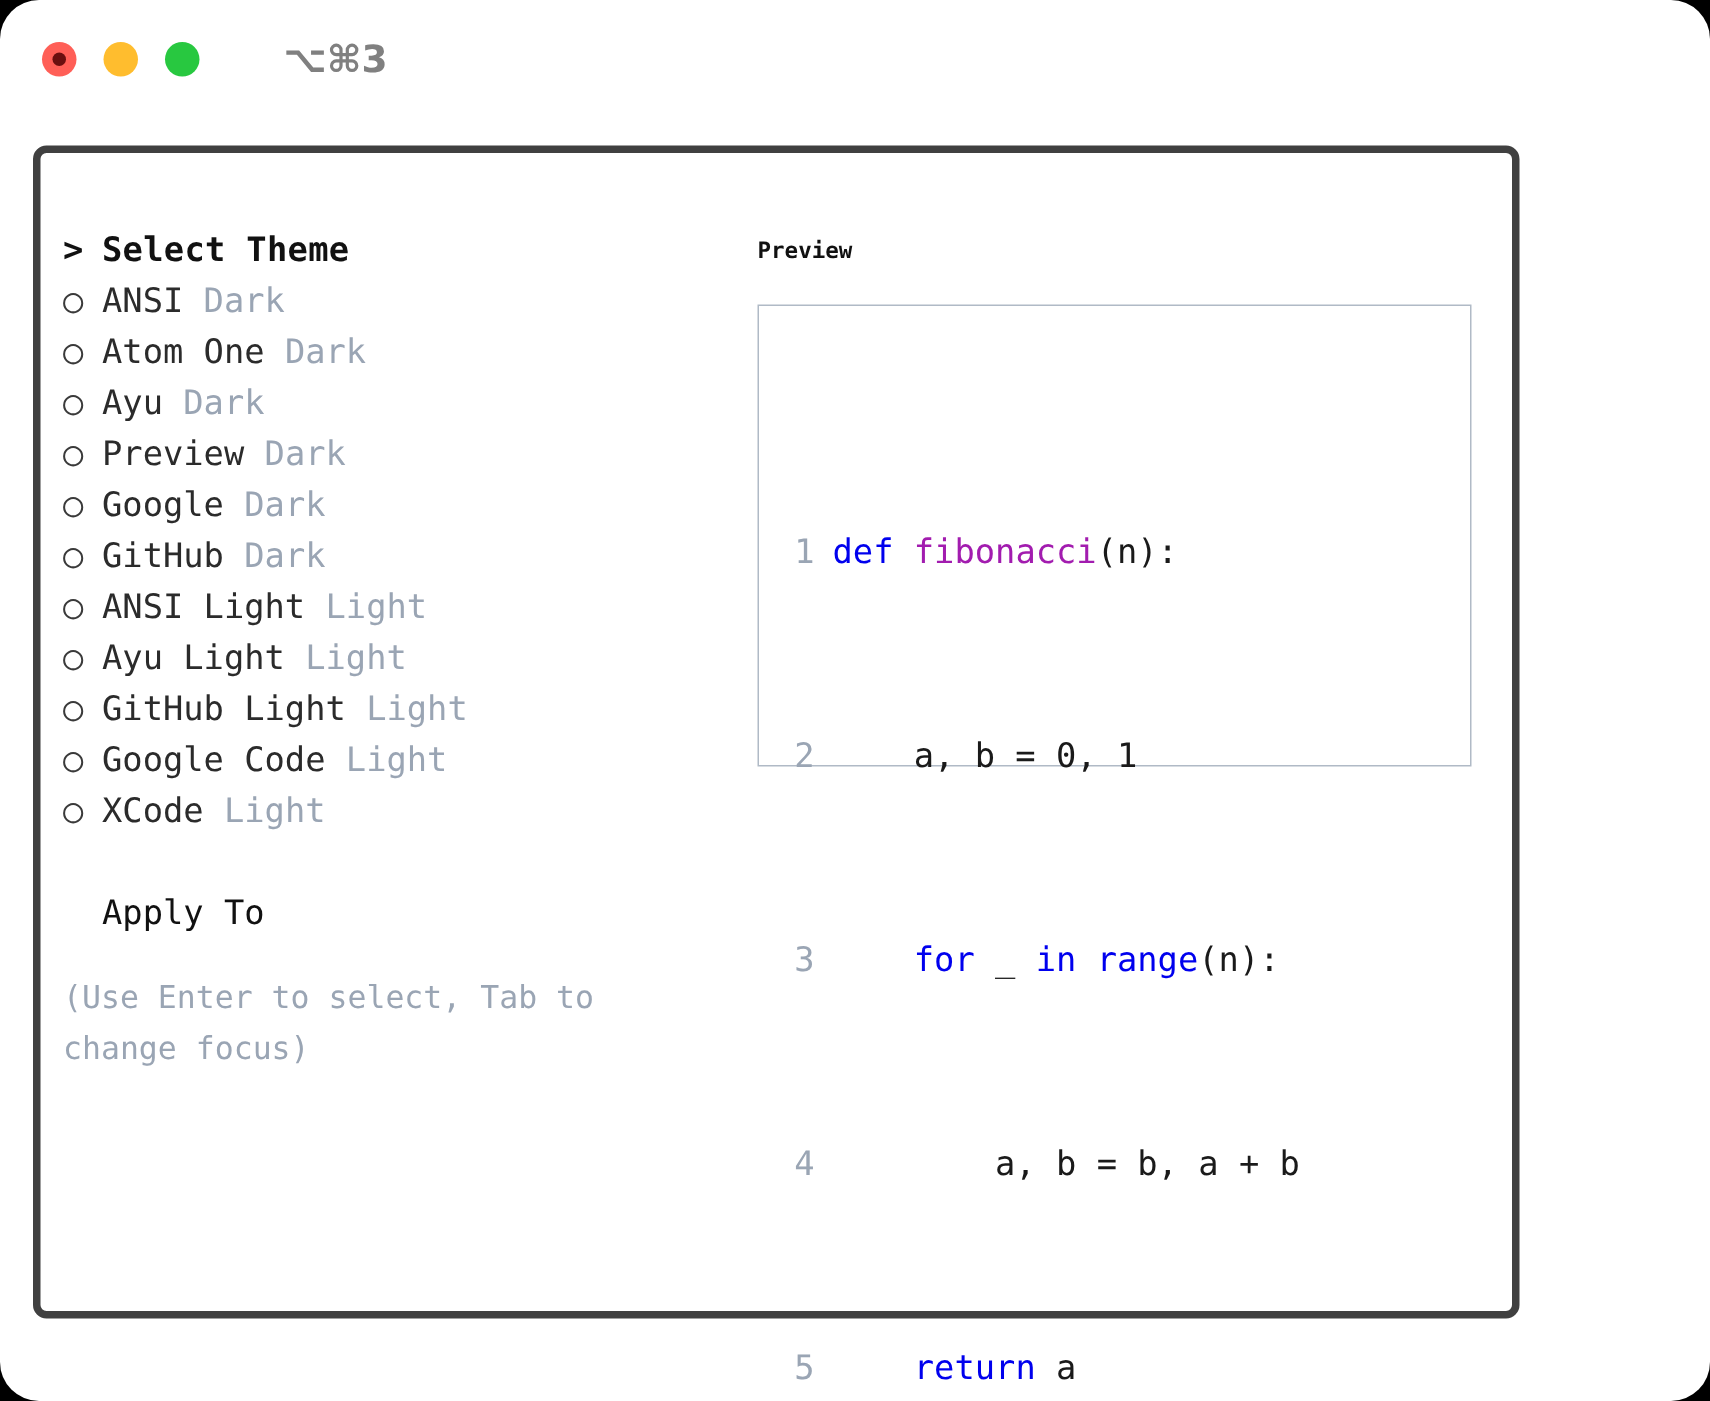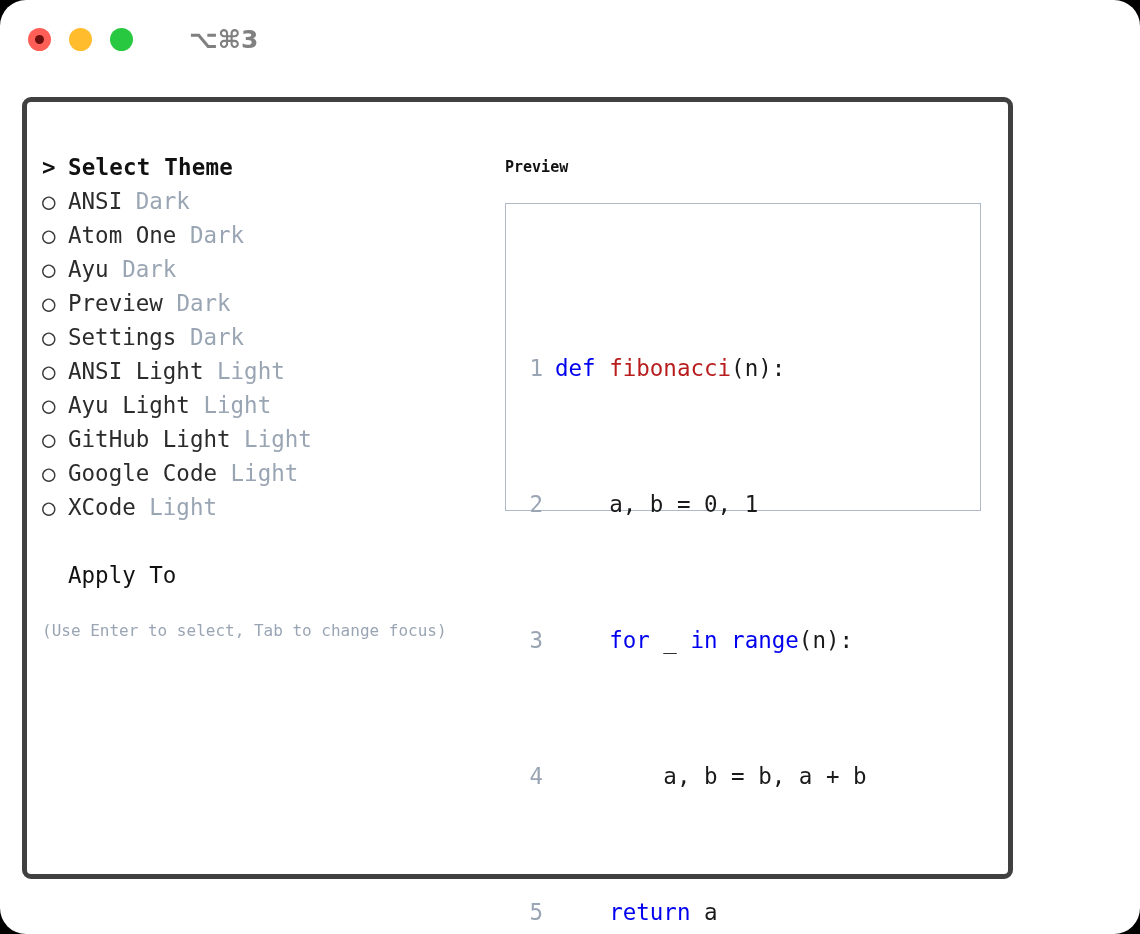--- a/index.html
+++ b/index.html
@@ -119,21 +119,21 @@
   .label-main   { color: #2b2b2b; }
   .label-main.selected { color: #16a34a; }
   .label-suffix { color: #9aa5b4; }
   .spacer-row { height: 34px; }
   .apply-header {
     padding-left: 26px;
     color: #111111;
   }
   .hint {
     margin-top: 22px;
-    font-size: 16px;
+    font-size: 21px;
     line-height: 34px;
     color: #9aa5b4;
     width: 410px;
   }
 
   
   .right-col {
     position: absolute;
     left: 478px;
     top: 48px;
@@ -164,21 +164,21 @@
   }
   .code-line { white-space: pre; }
   .lineno {
     display: inline-block;
     width: 20px;
     text-align: right;
     color: #9aa5b4;
     margin-right: 12px;
   }
   .kw   { color: #0000ee; }
-  .fn   { color: #b91c1c; }
+  .fn   { color: #a21caf; }
   .plain{ color: #1a1a1a; }
 </style>
 </head>
 <body>
 
 <div class="window">
 
   <div class="titlebar">
     <div class="dots">
       <span class="dot red"></span>
@@ -207,23 +207,26 @@
 
         <div class="row">
           <span class="marker unsel">○</span><span class="label-main">Ayu</span><span class="label-suffix"> <span>Dark</span></span>
         </div>
 
         <div class="row">
           <span class="marker unsel">○</span><span class="label-main">Preview</span><span class="label-suffix"> <span>Dark</span></span>
         </div>
 
         <div class="row">
-          <span class="marker unsel">○</span><span class="label-main">Settings</span><span class="label-suffix"> <span>Dark</span></span>
-        </div>
-
+          <span class="marker unsel">○</span><span class="label-main">Google</span><span class="label-suffix"> <span>Dark</span></span>
+        </div>
+
+        <div class="row">
+          <span class="marker unsel">○</span><span class="label-main">GitHub</span><span class="label-suffix"> <span>Dark</span></span>
+        </div>
 
         <div class="row">
           <span class="marker unsel">○</span><span class="label-main">ANSI Light</span><span class="label-suffix"> <span>Light</span></span>
         </div>
 
         <div class="row">
           <span class="marker unsel">○</span><span class="label-main">Ayu Light</span><span class="label-suffix"> <span>Light</span></span>
         </div>
 
 

